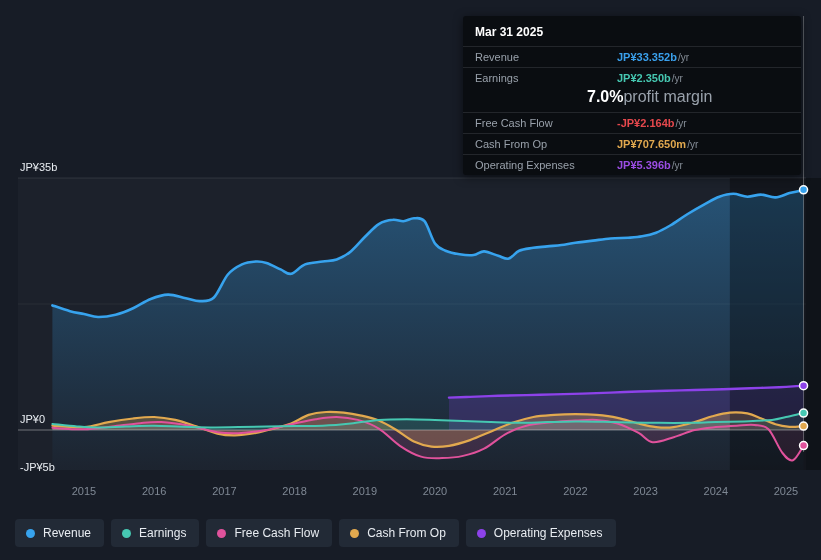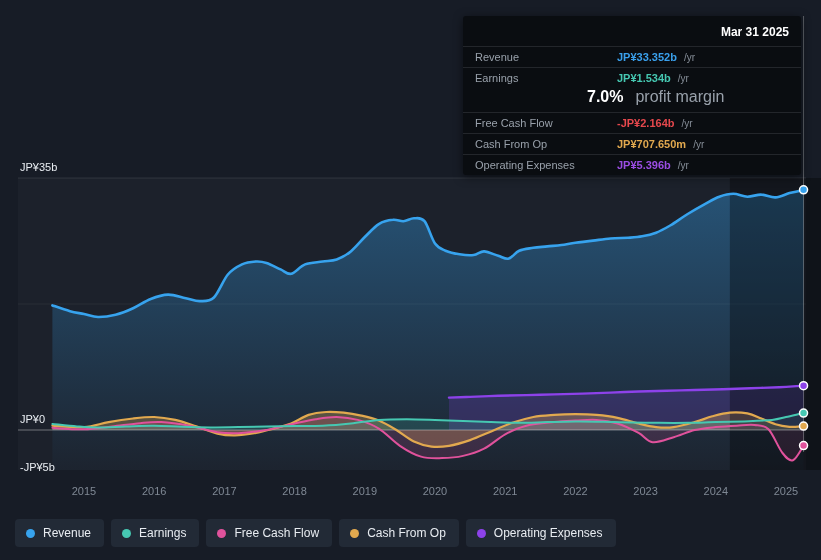--- a/index.html
+++ b/index.html
@@ -8,28 +8,28 @@
     background:#171c26;font-family:"Liberation Sans",sans-serif;
   }
   #chart{position:absolute;left:0;top:0;font-family:"Liberation Sans",sans-serif;}
 
   
   .tooltip{
     position:absolute;top:16px;right:20px;width:338px;
     background:#0a0d11;border-radius:3px;z-index:5;
     box-shadow:0 2px 10px rgba(0,0,0,0.5);
   }
-  .tt-title{padding:9px 12px 7px;font-size:12px;font-weight:bold;color:#ffffff;text-align:right;}
+  .tt-title{padding:9px 12px 7px;font-size:12px;font-weight:bold;color:#ffffff;}
   .tt-row{display:flex;align-items:baseline;padding:4px 12px;border-top:1px solid #23262b;font-size:11px;}
   .tt-label{width:112px;flex:none;color:#99a1ab;}
   .tt-value{font-weight:bold;color:#fff;margin-left:30px;}
-  .suffix{color:#868e98;font-weight:normal;font-size:10px;margin-left:7px;}
+  .suffix{color:#868e98;font-weight:normal;font-size:10px;margin-left:1px;}
   .tt-sub{display:flex;align-items:baseline;padding:0 12px 6px;font-size:16px;}
   .margin-val{color:#ffffff;font-weight:bold;}
-  .margin-label{color:#99a1ab;margin-left:12px;}
+  .margin-label{color:#99a1ab;margin-left:0;}
 
   
   .legend{position:absolute;left:15px;bottom:13px;display:flex;gap:7px;z-index:4;}
   .pill{
     display:inline-flex;align-items:center;gap:8px;
     background:#222a36;border:none;border-radius:4px;
     padding:8px 13px 8px 11px;color:#e8ecf1;font-size:12px;
     font-family:"Liberation Sans",sans-serif;cursor:pointer;line-height:1;
   }
   .dot{width:9px;height:9px;border-radius:50%;flex:none;background:#888;}
@@ -87,21 +87,21 @@
     <div class="tt-title">Mar 31 2025</div>
 
     <div class="tt-row">
       <span class="tt-label">Revenue</span>
       <span class="tt-value" style="color: rgb(58, 160, 236);">JP¥33.352b</span>
       <span class="suffix">/yr</span>
     </div>
 
     <div class="tt-row">
       <span class="tt-label">Earnings</span>
-      <span class="tt-value" style="color: rgb(70, 200, 178);">JP¥1.534b</span>
+      <span class="tt-value" style="color: rgb(70, 200, 178);">JP¥2.350b</span>
       <span class="suffix">/yr</span>
     </div>
     <div class="tt-sub">
       <span class="tt-label"></span>
       <span class="margin-val">7.0%</span>
       <span class="margin-label">profit margin</span>
     </div>
 
     <div class="tt-row">
       <span class="tt-label">Free Cash Flow</span>

